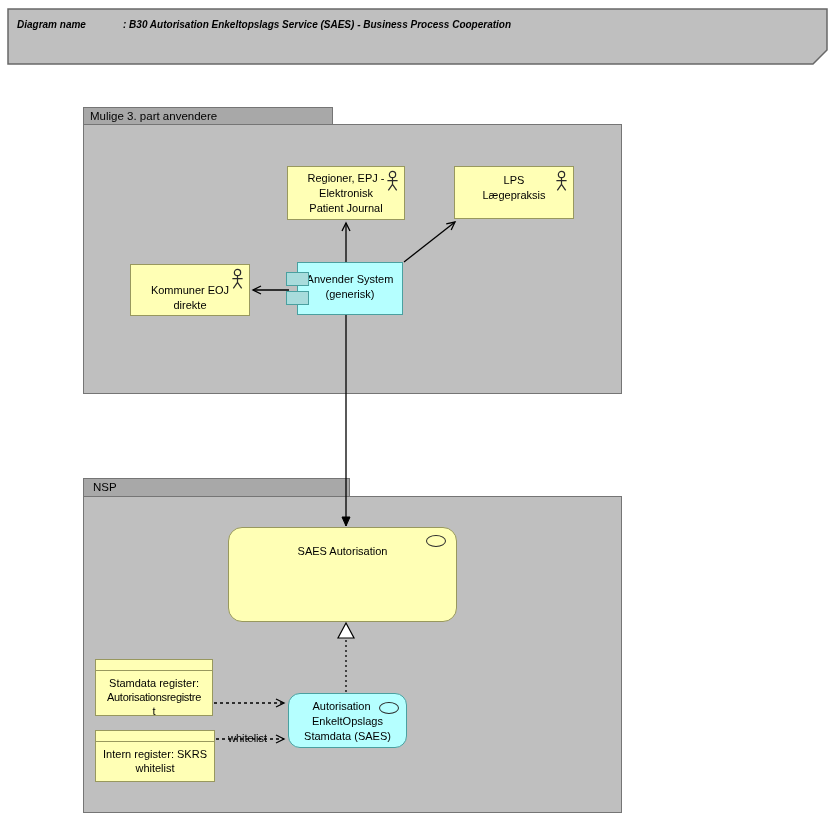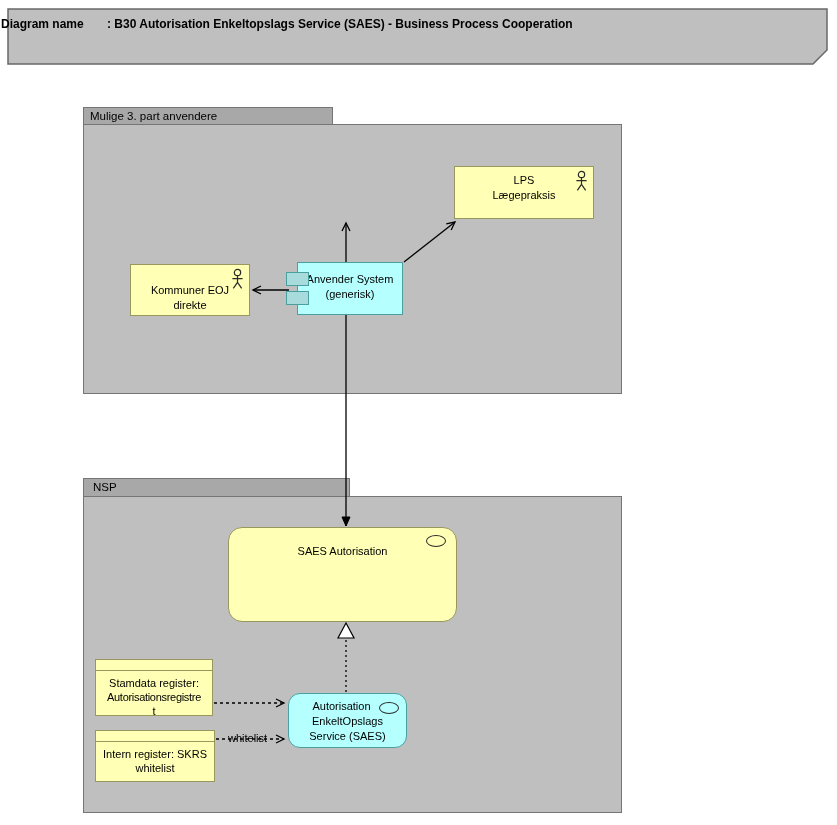--- a/index.html
+++ b/index.html
@@ -6,21 +6,21 @@
     --business-fill:#ffffb5; --business-border:#98985e;
     --app-fill:#b5ffff; --app-border:#4aa0a0; --app-icon-fill:#a8dcdc;
     --group-fill:#bfbfbf; --group-tab-fill:#a8a8a8; --group-border:#757575;
     --note-fill:#bfbfbf; --note-border:#686868; --line-color:#000000; --text-color:#000000;
   }
   html,body{margin:0;padding:0;background:#ffffff;}
   .canvas{position:relative;width:837px;height:825px;background:#ffffff;overflow:hidden;
           font-family:"Liberation Sans", sans-serif;color:var(--text-color);}
   svg.layer{position:absolute;left:0;top:0;width:837px;height:825px;pointer-events:none;}
   .note-poly{fill:var(--note-fill);stroke:var(--note-border);stroke-width:1.5;}
-  .note-text{position:absolute;left:1px;top:15px;z-index:2;font-size:12px;font-weight:bold;line-height:19px;}
+  .note-text{position:absolute;left:17px;top:15px;z-index:2;font-size:10px;font-weight:bold;line-height:19px;font-style:italic;}
   .note-label{display:inline-block;width:106px;}
   .group-tab{position:absolute;background:var(--group-tab-fill);border:1px solid var(--group-border);
              border-bottom:none;z-index:1;font-size:11.5px;line-height:16px;padding-left:6px;box-sizing:border-box;}
   .group-body{position:absolute;background:var(--group-fill);border:1px solid var(--group-border);z-index:1;box-sizing:border-box;}
   .node{position:absolute;box-sizing:border-box;z-index:2;text-align:center;font-size:11px;line-height:15px;}
   .biz{background:var(--business-fill);border:1px solid var(--business-border);}
   .app{background:var(--app-fill);border:1px solid var(--app-border);}
   .node .line{display:block;}
   .actor-icon{position:absolute;top:3px;right:5px;width:13px;height:23px;}
   .actor-icon path,.actor-icon circle{stroke:#2a2a2a;stroke-width:1.3;fill:none;}
@@ -54,22 +54,31 @@
   <div class="group-tab" style="left:83px;top:107px;width:250px;height:17px;">
     <span>Mulige 3. part anvendere</span>
   </div>
   <div class="group-body" style="left:83px;top:124px;width:539px;height:270px;"></div>
 
   <div class="group-tab" style="left:83px;top:478px;width:267px;height:18px;padding-left:9px;">
     <span>NSP</span>
   </div>
   <div class="group-body" style="left:83px;top:496px;width:539px;height:317px;"></div>
 
+  <div class="node biz" style="left:287px;top:166px;width:118px;height:54px;padding-top:4px;">
+    <svg class="actor-icon" viewBox="0 0 14 24">
+      <circle cx="7" cy="4.5" r="3.4"></circle>
+      <path d="M7 8 L7 15 M1.5 11 L12.5 11 M7 15 L2.5 21.5 M7 15 L11.5 21.5"></path>
+    </svg>
+    <span class="line">Regioner, EPJ -</span>
+    <span class="line">Elektronisk</span>
+    <span class="line">Patient Journal</span>
+  </div>
 
-  <div class="node biz" style="left:454px;top:166px;width:140px;height:53px;padding-top:6px;">
+  <div class="node biz" style="left:454px;top:166px;width:120px;height:53px;padding-top:6px;">
     <svg class="actor-icon" viewBox="0 0 14 24">
       <circle cx="7" cy="4.5" r="3.4"></circle>
       <path d="M7 8 L7 15 M1.5 11 L12.5 11 M7 15 L2.5 21.5 M7 15 L11.5 21.5"></path>
     </svg>
     <span class="line">LPS</span>
     <span class="line">Lægepraksis</span>
   </div>
 
   <div class="node biz" style="left:130px;top:264px;width:120px;height:52px;padding-top:18px;">
     <svg class="actor-icon" viewBox="0 0 14 24">
@@ -89,21 +98,21 @@
 
   <div class="node biz" style="left:228px;top:527px;width:229px;height:95px;padding-top:16px;border-radius:14px;">
     <span class="service-icon" style="top:7px;right:10px;"></span>
     <span class="line">SAES Autorisation</span>
   </div>
 
   <div class="node app" style="left:288px;top:693px;width:119px;height:55px;padding-top:5px;border-radius:12px;">
     <span class="service-icon" style="top:8px;right:7px;"></span>
     <span class="line" style="padding-right:12px;">Autorisation</span>
     <span class="line">EnkeltOpslags</span>
-    <span class="line">Service (SAES)</span>
+    <span class="line">Stamdata (SAES)</span>
   </div>
 
   <div class="node biz" style="left:95px;top:659px;width:118px;height:57px;padding-top:16px;line-height:14px;">
     <span class="objtop"></span>
     <span class="line">Stamdata register:</span>
     <span class="line" style="letter-spacing:-0.3px;">Autorisationsregistre</span>
     <span class="line">t</span>
   </div>
 
   <div class="node biz" style="left:95px;top:730px;width:120px;height:52px;padding-top:16px;line-height:14px;">

